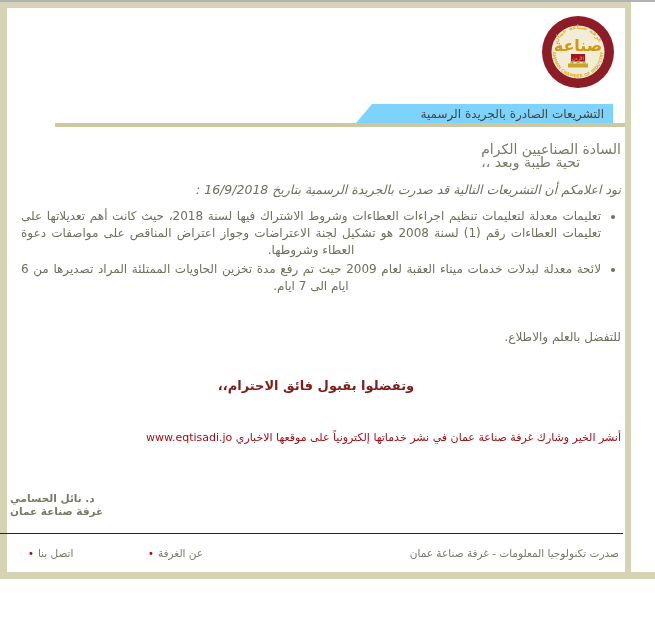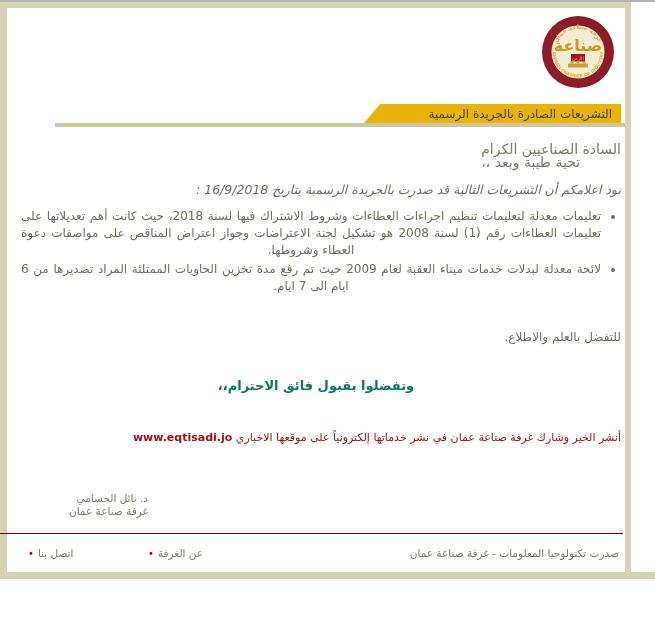--- a/index.html
+++ b/index.html
@@ -14,42 +14,42 @@
   .frame-right{position:absolute;left:625px;top:2px;width:6px;height:577px;background:#d6d3b4;}
   .frame-bottom{position:absolute;left:0;top:572px;width:655px;height:7px;background:#d6d3b4;}
 
   
   .content{position:absolute;left:7px;top:8px;width:618px;height:564px;direction:rtl;color:#72715f;background:#fff;}
 
   .logo-wrap{position:absolute;top:5px;right:10px;width:74px;height:78px;}
 
   .header-bar{position:absolute;top:96px;right:0;width:570px;}
   .header-tab{
-    width:257px;height:19px;background:#eab308;margin-right:4px;margin-left:auto;
+    width:257px;height:19px;background:#7dd3fc;margin-right:12px;margin-left:auto;
     display:flex;align-items:center;
     clip-path:polygon(16px 0, 100% 0, 100% 100%, 0 100%);
   }
   .header-tab span{font-size:12px;color:#45453a;padding-right:9px;white-space:nowrap;}
   .header-underline{width:100%;height:4px;background:#cbc8a2;}
 
   .greeting{position:absolute;top:135px;right:4px;text-align:left;font-size:14px;line-height:13px;color:#7a7969;}
   .intro{position:absolute;top:174px;right:4px;left:6px;text-align:right;font-size:12.5px;color:#6f6e5d;font-style:italic;}
 
   .bullets{position:absolute;top:200px;right:6px;left:14px;margin:0;padding:0 18px 0 0;
     font-size:12px;line-height:17px;color:#6f6e5d;}
   .bullets li{text-align:justify;text-align-last:center;margin-bottom:2px;}
 
   .note{position:absolute;top:322px;right:4px;font-size:12px;color:#6f6e5d;}
-  .closing{position:absolute;top:370px;left:0;right:0;text-align:center;font-weight:bold;font-size:13px;color:#0f766e;}
+  .closing{position:absolute;top:370px;left:0;right:0;text-align:center;font-weight:bold;font-size:13px;color:#7f1d1d;}
 
   .promo{position:absolute;top:423px;right:4px;left:4px;text-align:right;font-size:11px;color:#a01016;}
-  .promo a{color:#a01016;text-decoration:none;font-weight:bold;}
+  .promo a{color:#a01016;text-decoration:none;font-weight:normal;}
 
-  .signature{position:absolute;top:484px;left:9px;width:132px;text-align:right;
-    font-size:10.5px;line-height:13px;color:#7a7969;}
+  .signature{position:absolute;top:484px;left:3px;width:132px;text-align:left;
+    font-size:10.5px;line-height:13px;color:#7a7969;font-weight:bold;}
 
   .sig-rule{position:absolute;top:525px;left:-7px;width:623px;height:1px;background:#7d0008;}
 
   .footer{position:absolute;top:539px;left:0;right:0;height:18px;font-size:10.5px;color:#7a7969;}
   .flink{position:absolute;top:0;direction:ltr;cursor:pointer;white-space:nowrap;padding-left:20px;}
   .flink .dot{color:#b00000;font-size:10px;margin-right:4px;}
   .flink-contact{left:1px;}
   .flink-about{left:97px;margin-left:24px;}
   .footer-credit{position:absolute;top:0;right:6px;white-space:nowrap;}
 </style>

